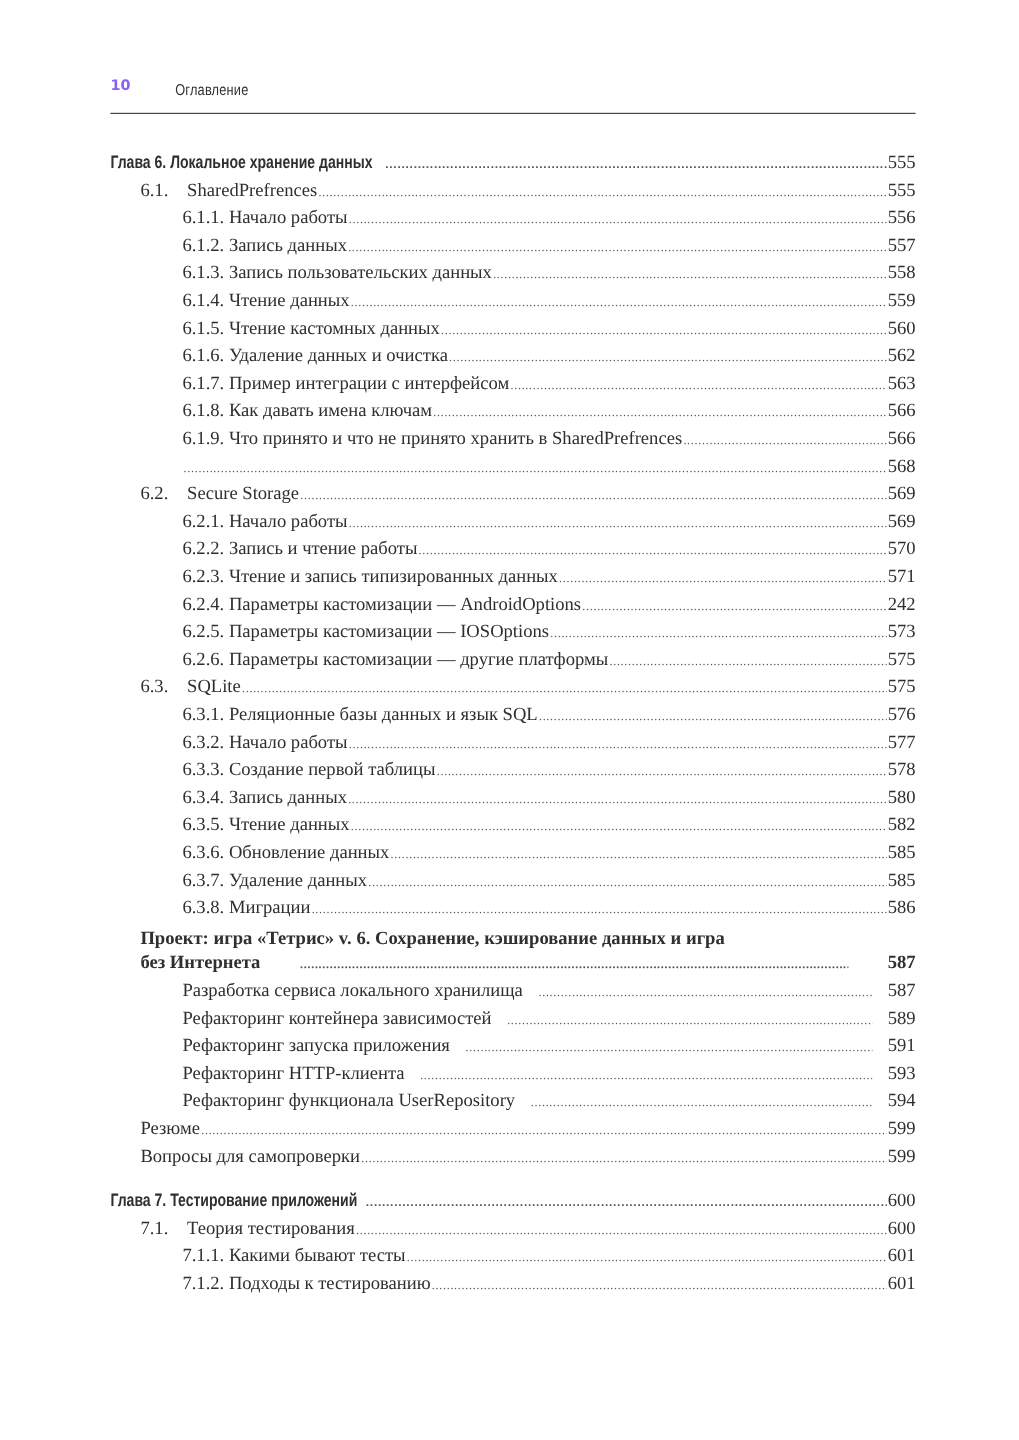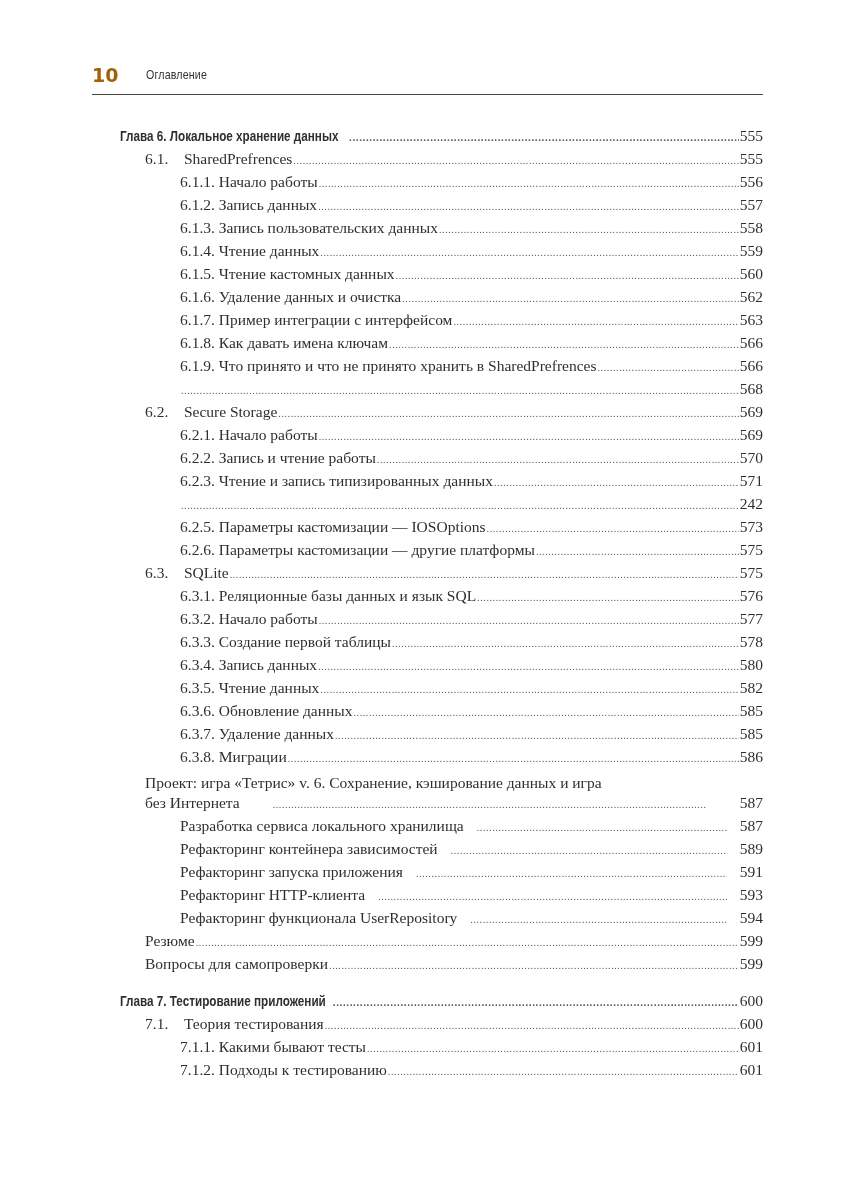--- a/index.html
+++ b/index.html
@@ -1,36 +1,36 @@
 <!DOCTYPE html>
 <html><head>
 <meta charset="utf-8">
 <style>
   html, body { margin: 0; padding: 0; background: #ffffff; }
   body { width: 849px; height: 1200px; position: relative; overflow: hidden; color: #2a2a2a; }
   .header { position: absolute; left: 92px; top: 62px; width: 671px; height: 32px; }
-  .page-num { position: absolute; left: 0; top: 2px; font-family: "DejaVu Sans", sans-serif; font-weight: bold; font-size: 19px; color: #a16207; }
+  .page-num { position: absolute; left: 0; top: 2px; font-family: "DejaVu Sans", sans-serif; font-weight: bold; font-size: 12px; color: #8b5cf6; }
   .running-title { position: absolute; left: 54px; top: 5px; font-family: "Liberation Sans", sans-serif; font-size: 13px; color: #333; transform: scaleX(0.82); transform-origin: left center; letter-spacing: 0.2px; }
   .rule { position: absolute; left: 92px; top: 94px; width: 671px; height: 0; border-top: 1.2px solid #444; }
   .toc { position: absolute; left: 92px; top: 127px; width: 671px; }
-  .row { position: relative; display: flex; align-items: baseline; height: 23px; font-family: "Liberation Serif", serif; font-size: 15.5px; color: #2f2f2f; white-space: nowrap; margin-left: 28px; }
+  .row { position: relative; display: flex; align-items: baseline; height: 23px; font-family: "Liberation Serif", serif; font-size: 15.5px; color: #2f2f2f; white-space: nowrap; }
   .row .t { flex: 0 0 auto; }
   .row .d { flex: 1 1 auto; overflow: hidden; margin: 0 1px; font-size: 10px; letter-spacing: 0.6px; color: #555; }
   .row .d::before { content: "........................................................................................................................................................................................................................................................................"; }
   .row .p { flex: 0 0 auto; }
   .lvl0 { padding-left: 0; font-family: "Liberation Sans", sans-serif; font-weight: bold; }
   .lvl0 .t { display: inline-block; transform: scaleX(0.78); transform-origin: left bottom; margin-right: -52px; font-size: 15px; }
   .lvl0 .p { font-family: "Liberation Serif", serif; font-weight: normal; }
   .lvl1 { padding-left: 25px; }
   .lvl2 { padding-left: 60px; justify-content: center; }
   .lvl1p { padding-left: 25px; }
   .lvl2p { padding-left: 60px; gap: 12px; }
   .num { display: inline-block; font-family: Liberation Serif, serif; }
   .lvl1 .num { min-width: 35px; }
-  .multi { height: auto; display: block; }
+  .multi { height: auto; display: block; font-weight: bold; }
   .multi .line1 { height: 23px; line-height: 23px; }
   .multi .line2 { display: flex; align-items: baseline; height: 23px; gap: 32px; }
   .gap { height: 14px; }
 </style>
 </head>
 <body>
 
 <div class="header">
   <span class="page-num">10</span>
   <span class="running-title">Оглавление</span>
@@ -119,20 +119,21 @@
         <span class="t"><span>6.2.2.</span> <span>Запись и чтение работы</span></span>
         <span class="d"></span>
         <span class="p">570</span>
       </div>
     <div class="row lvl2">
         <span class="t"><span>6.2.3.</span> <span>Чтение и запись типизированных данных</span></span>
         <span class="d"></span>
         <span class="p">571</span>
       </div>
     <div class="row lvl2">
+        <span class="t"><span>6.2.4.</span> <span>Параметры кастомизации — AndroidOptions</span></span>
         <span class="d"></span>
         <span class="p">242</span>
       </div>
     <div class="row lvl2">
         <span class="t"><span>6.2.5.</span> <span>Параметры кастомизации — IOSOptions</span></span>
         <span class="d"></span>
         <span class="p">573</span>
       </div>
     <div class="row lvl2">
         <span class="t"><span>6.2.6.</span> <span>Параметры кастомизации — другие платформы</span></span>

